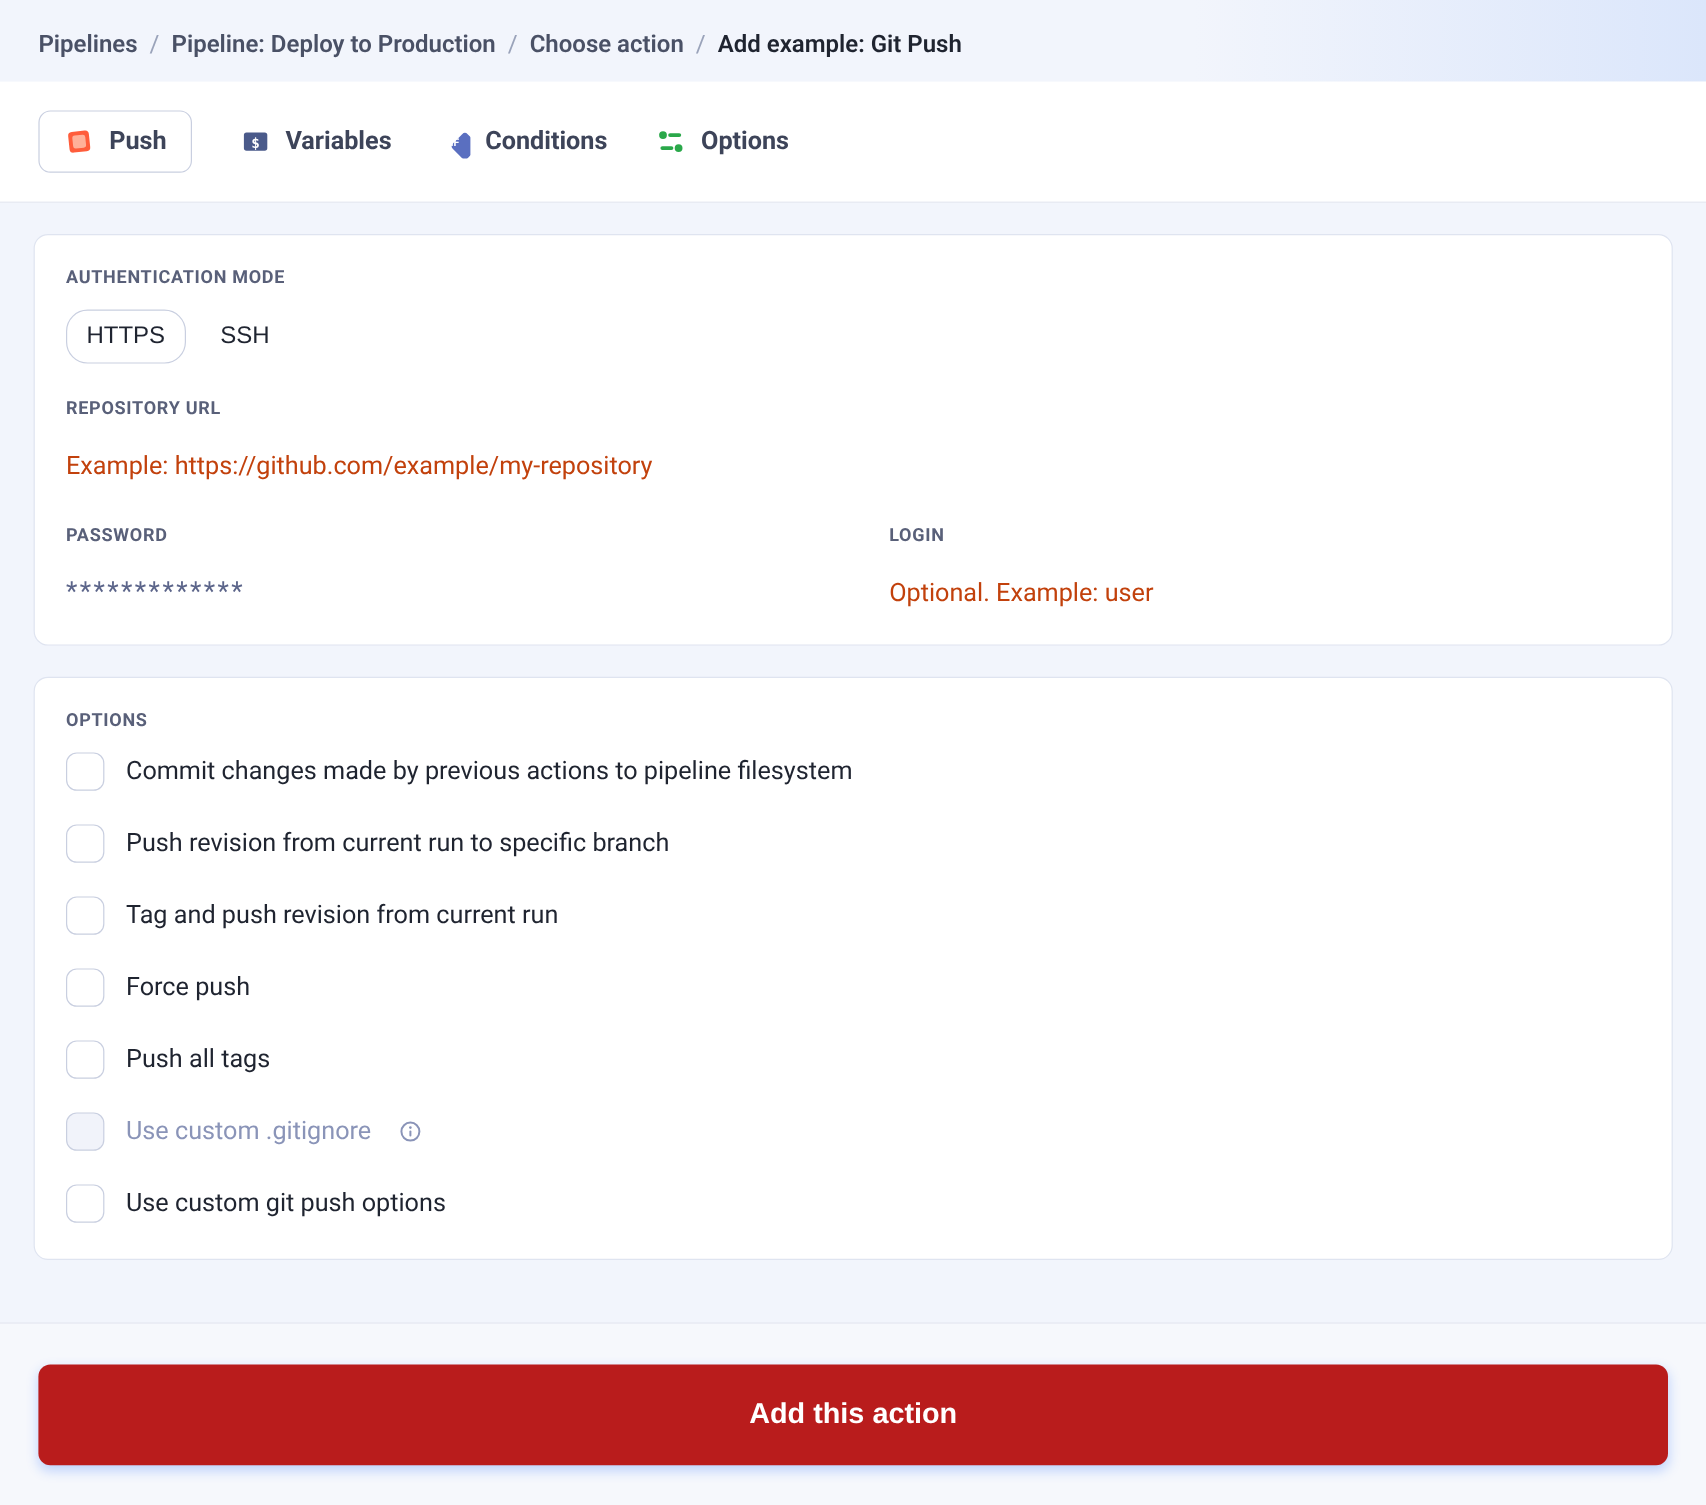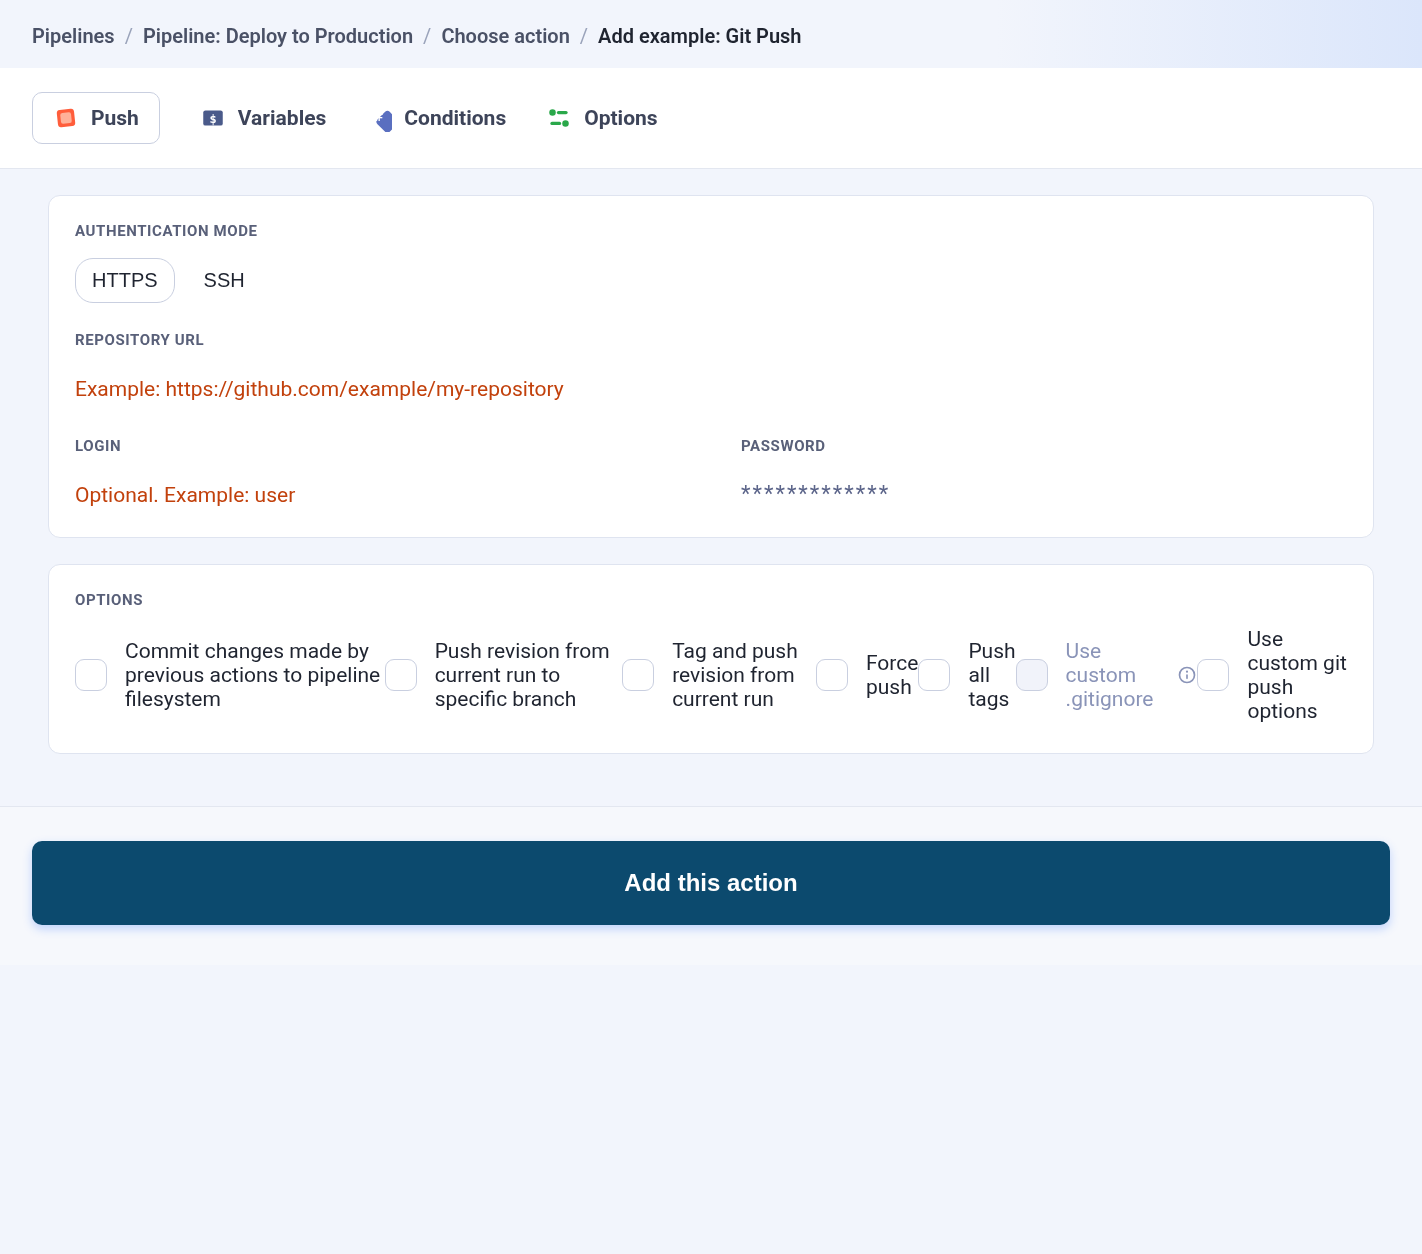--- a/index.html
+++ b/index.html
@@ -43,21 +43,21 @@
     cursor: pointer;
   }
   .tab.active {
     border: 1.5px solid #c9cfe0;
     border-radius: 10px;
     padding: 12px 20px;
     justify-content: space-between;
   }
   .tab .icon { width: 26px; height: 26px; display:flex; align-items:center; justify-content:center; }
 
-  .content { padding: 26px 48px; }
+  .content { padding: 26px 28px; }
 
   .panel {
     background: #fff;
     border: 1.5px solid #dfe4f0;
     border-radius: 12px;
     padding: 26px 26px 30px 26px;
     margin-bottom: 26px;
   }
   .section-label {
     font-size: 15px;
@@ -93,21 +93,21 @@
     color: #c2410c;
     padding: 10px 0 0 0;
   }
   .password-dots {
     font-size: 22px;
     color: #5c658a;
     letter-spacing: 2px;
     padding: 8px 0 0 0;
   }
 
-  .opt-list { display:flex; flex-direction:row; margin-top:4px; }
+  .opt-list { display:flex; flex-direction:column; gap:28px; margin-top:4px; }
   .opt {
     display:flex;
     align-items:center;
     gap:18px;
     font-size: 21px;
     color: #1f2430;
   }
   .opt.disabled { color:#8a94b8; }
   .chk {
     width: 32px;
@@ -124,21 +124,21 @@
     color:#8a94b8; margin-left:4px;
   }
 
   .footer-bar {
     border-top:1px solid #e3e7f0;
     background:#f6f8fc;
     padding: 34px 32px 40px 32px;
   }
   .primary-btn {
     width:100%;
-    background:#0c4a6e;
+    background:#b91c1c;
     color:#fff;
     font-size:24px;
     font-weight:700;
     border:none;
     border-radius:10px;
     padding:28px 1px;
     cursor:pointer;
     box-shadow:0 4px 10px rgba(31,105,255,0.25);
   }
 </style>
@@ -205,26 +205,26 @@
     <div class="segmented">
       <button class="seg-btn active">HTTPS</button>
       <button class="seg-btn">SSH</button>
     </div>
 
     <div class="section-label">Repository URL</div>
     <div class="placeholder-text">Example: https://github.com/example/my-repository</div>
 
     <div class="field-row" style="margin-top:36px;">
       <div class="field">
+        <div class="section-label">Password</div>
+        <div class="password-dots">*************</div>
+      </div>
+      <div class="field">
         <div class="section-label">Login</div>
         <div class="placeholder-text">Optional. Example: user</div>
-      </div>
-      <div class="field">
-        <div class="section-label">Password</div>
-        <div class="password-dots">*************</div>
       </div>
     </div>
   </div>
 
   <div class="panel">
     <div class="section-label">Options</div>
     <div class="opt-list">
 
       <label class="opt">
         <span class="chk"></span>

